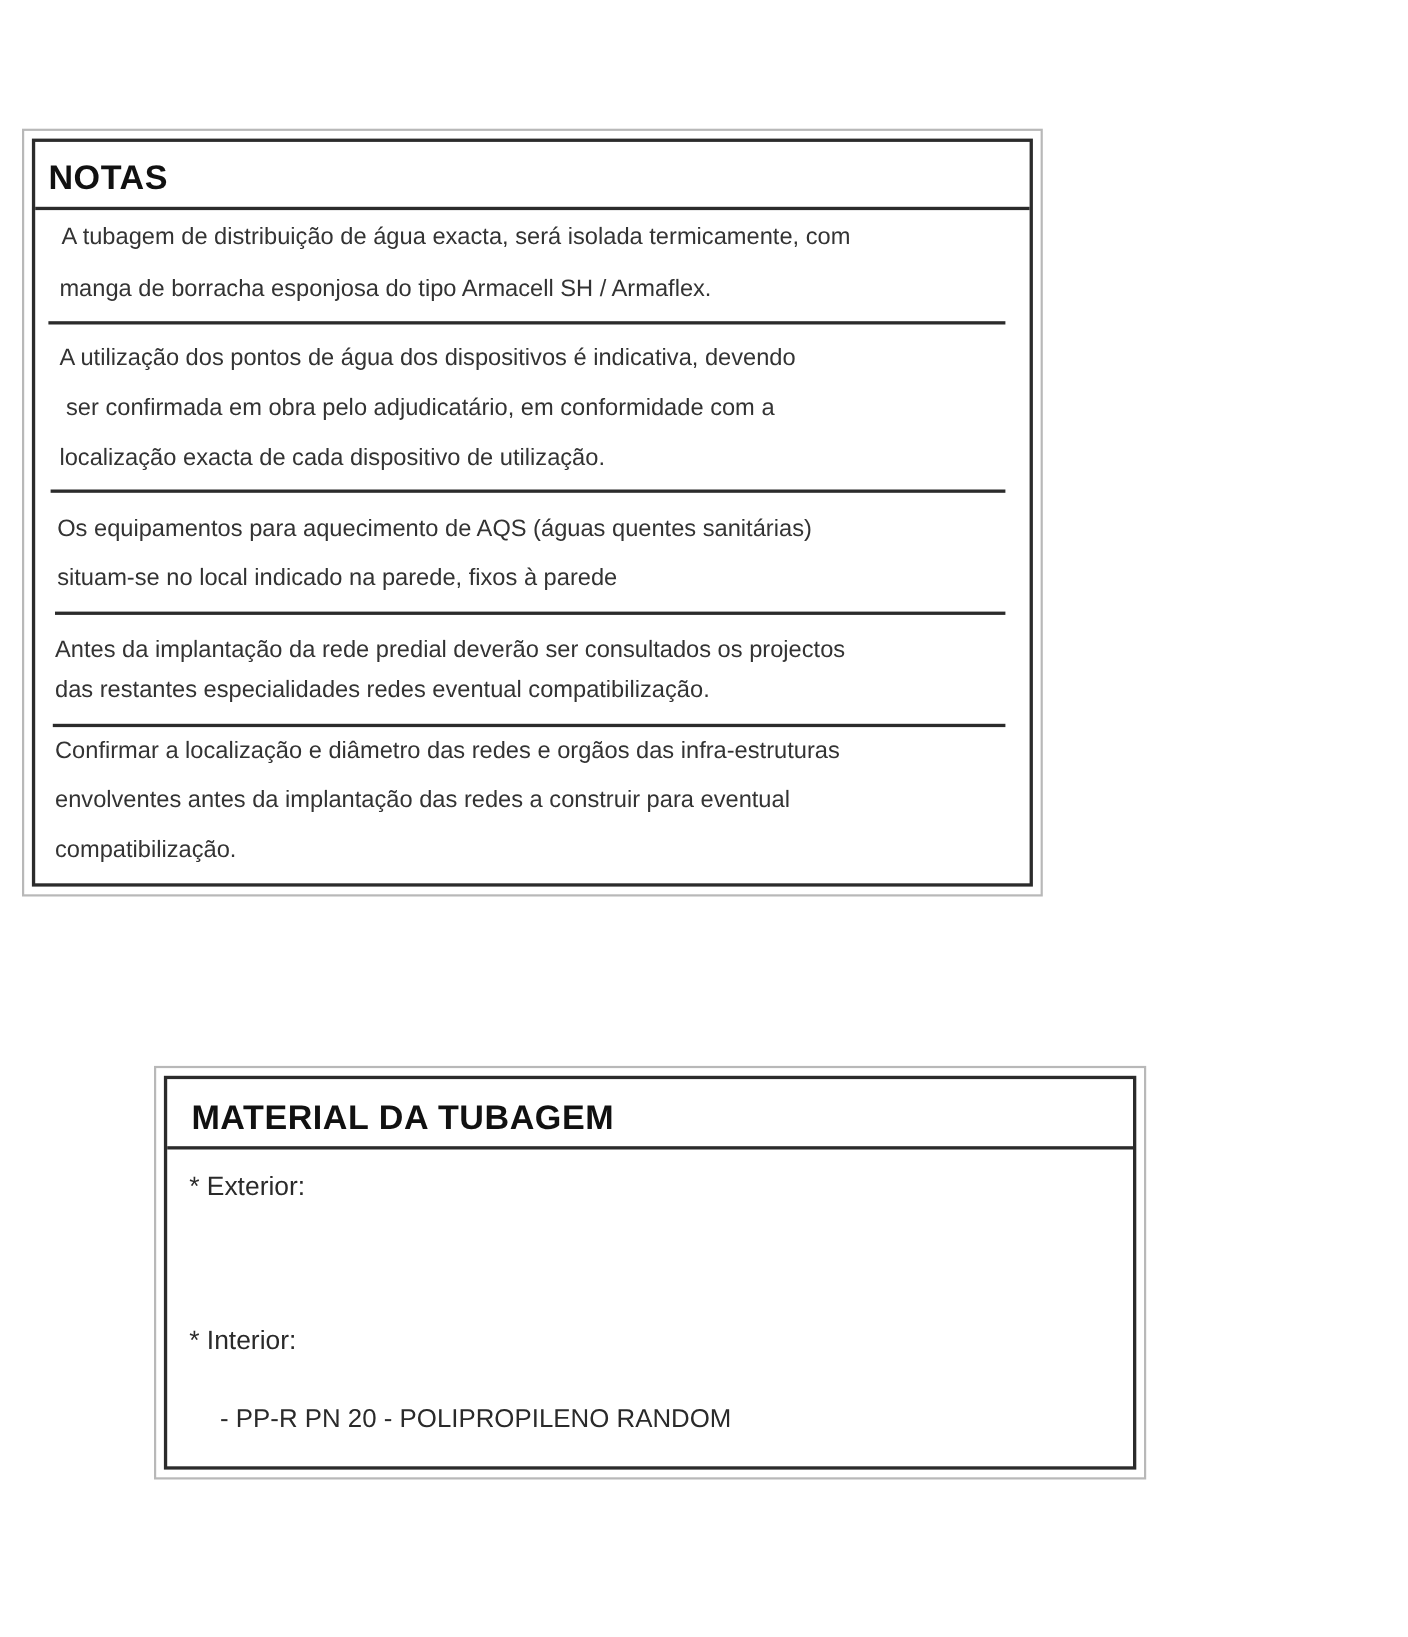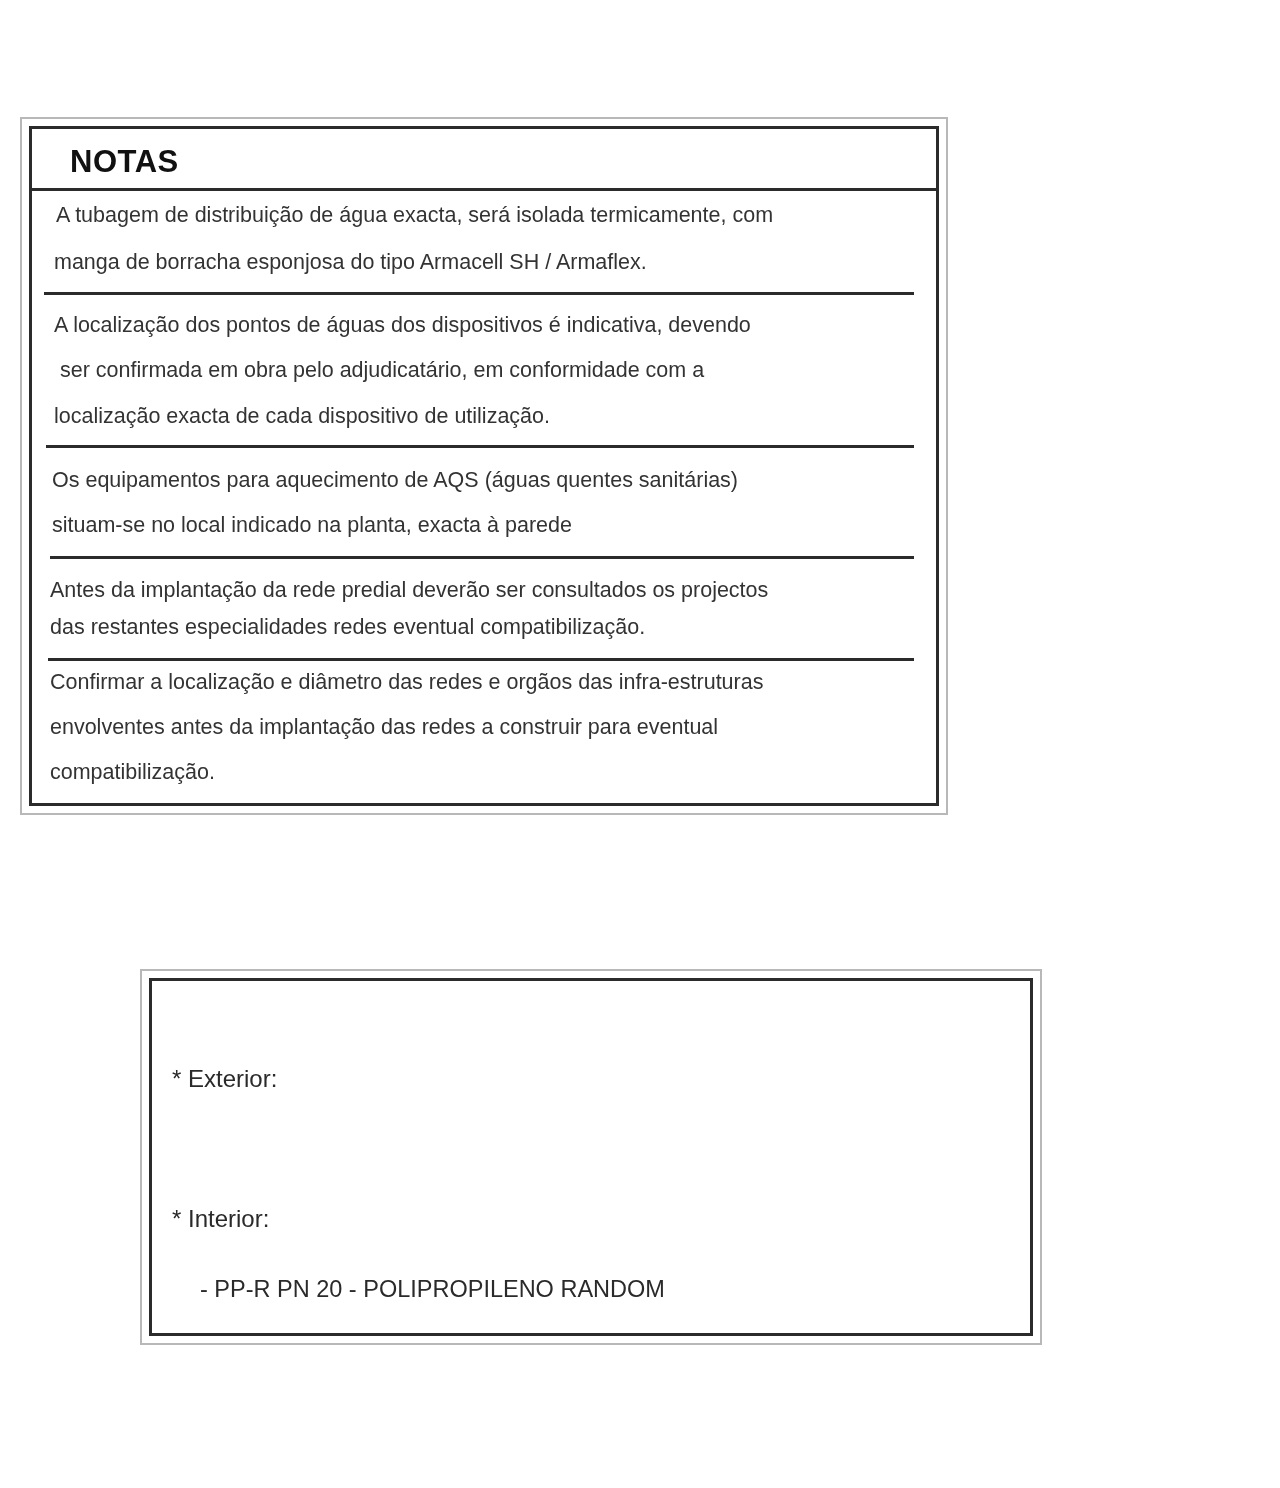--- a/index.html
+++ b/index.html
@@ -8,21 +8,21 @@
 
   .outer-frame { position: absolute; border: 2px solid #b8b8b8; background: #fff; }
   .inner-frame { position: absolute; left: 7px; top: 7px; right: 7px; bottom: 7px;
                  border: 3px solid #2b2b2b; }
 
   
   #notas-outer { left: 20px; top: 117px; width: 924px; height: 694px; }
   .box-title { position: absolute; left: 0; right: 0; top: 0; border-bottom: 3px solid #2b2b2b;
                font-family: "Liberation Sans", sans-serif; font-weight: bold; color: #111;
                letter-spacing: 0.5px; }
-  #notas-title { height: 62px; font-size: 31px; line-height: 66px; padding-left: 38px; box-sizing: border-box; }
+  #notas-title { height: 62px; font-size: 31px; line-height: 66px; padding-left: 12px; box-sizing: border-box; }
 
   .note { position: absolute; left: 16px; right: 22px; font-size: 21.5px; color: #333; }
   .note .line { position: absolute; left: 0; white-space: nowrap; }
   .note-sep { position: absolute; left: 12px; right: 22px; height: 0; border-top: 3px solid #2b2b2b; }
 
   
   #mat-outer { left: 140px; top: 969px; width: 898px; height: 372px; }
   #mat-title { height: 64px; font-size: 31px; line-height: 70px; padding-left: 22px; box-sizing: border-box; }
   .mat-line { position: absolute; white-space: nowrap; color: #2a2a2a; }
   .mat-heading { font-size: 24px; text-align: center; }
@@ -35,47 +35,48 @@
   <div class="inner-frame">
     <div class="box-title" id="notas-title">NOTAS</div>
 
     <div class="note" style="top:74px;">
       <div class="line" style="top:0; left:8px;">A tubagem de distribuição de água exacta, será isolada termicamente, com</div>
       <div class="line" style="top:47px; left:6px;">manga de borracha esponjosa do tipo Armacell SH / Armaflex.</div>
     </div>
     <div class="note-sep" style="top:163px;"></div>
 
     <div class="note" style="top:184px;">
-      <div class="line" style="top:0; left:6px;">A localização dos pontos de águas dos dispositivos é indicativa, devendo</div>
+      <div class="line" style="top:0; left:6px;">A utilização dos pontos de água dos dispositivos é indicativa, devendo</div>
       <div class="line" style="top:45px; left:12px;text-align:center;">ser confirmada em obra pelo adjudicatário, em conformidade com a</div>
       <div class="line" style="top:91px; left:6px;">localização exacta de cada dispositivo de utilização.</div>
     </div>
     <div class="note-sep" style="top:316px; left:14px;"></div>
 
     <div class="note" style="top:339px;">
       <div class="line" style="top:0; left:4px;">Os equipamentos para aquecimento de AQS (águas quentes sanitárias)</div>
-      <div class="line" style="top:45px; left:4px;">situam-se no local indicado na planta, exacta à parede</div>
+      <div class="line" style="top:45px; left:4px;">situam-se no local indicado na parede, fixos à parede</div>
     </div>
     <div class="note-sep" style="top:427px; left:18px;"></div>
 
     <div class="note" style="top:449px;">
       <div class="line" style="top:0; left:2px;">Antes da implantação da rede predial deverão ser consultados os projectos</div>
       <div class="line" style="top:37px; left:2px;">das restantes especialidades redes eventual compatibilização.</div>
     </div>
     <div class="note-sep" style="top:529px; left:16px;"></div>
 
     <div class="note" style="top:541px;">
       <div class="line" style="top:0; left:2px;">Confirmar a localização e diâmetro das redes e orgãos das infra-estruturas</div>
       <div class="line" style="top:45px; left:2px;">envolventes antes da implantação das redes a construir para eventual</div>
       <div class="line" style="top:90px; left:2px;">compatibilização.</div>
     </div>
   </div>
 </div>
 
 <div class="outer-frame" id="mat-outer">
   <div class="inner-frame">
+    <div class="box-title" id="mat-title">MATERIAL DA TUBAGEM</div>
 
     <div class="mat-line mat-heading" style="left:20px; top:84px;">* Exterior:</div>
 
     <div class="mat-line mat-heading" style="left:20px; top:224px;">* Interior:</div>
     <div class="mat-line mat-item" style="left:48px; top:295px;">- PP-R PN 20 - POLIPROPILENO RANDOM</div>
   </div>
 </div>
 
 </body></html>

